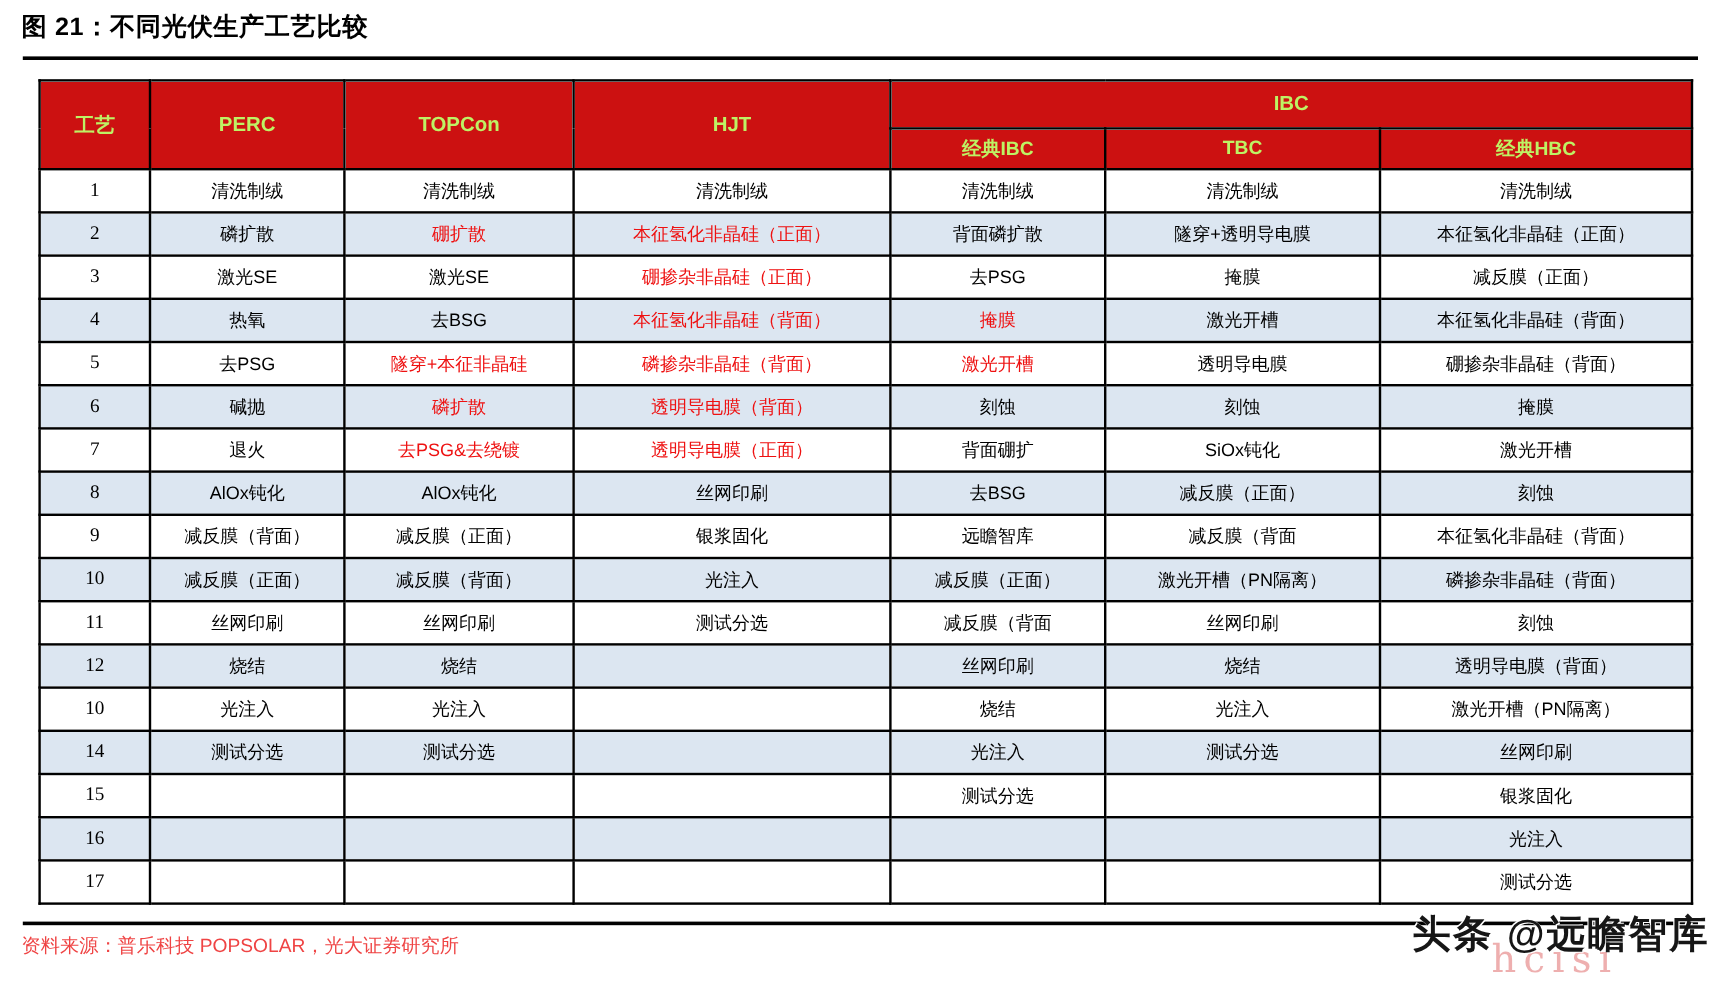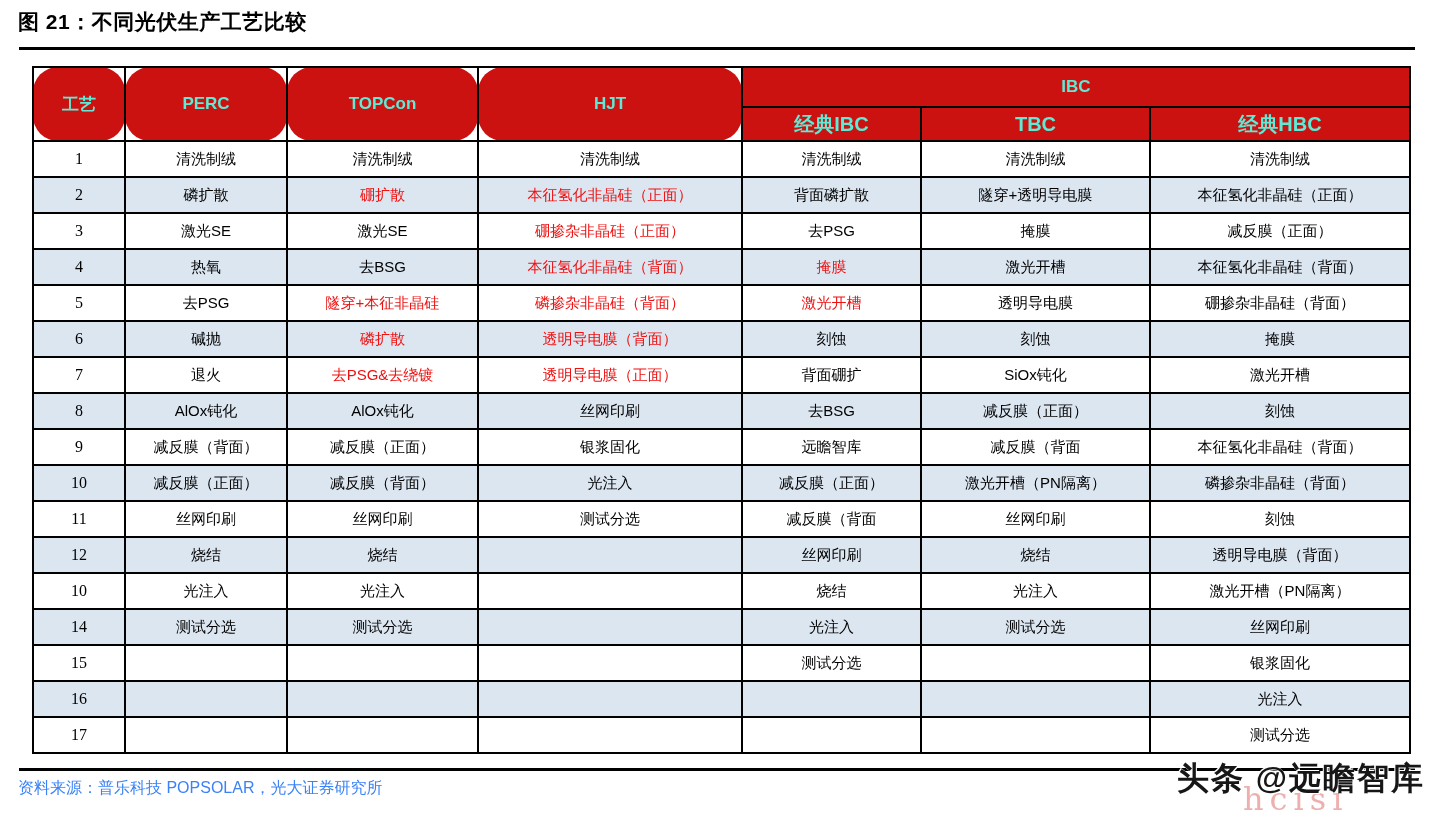--- a/index.html
+++ b/index.html
@@ -15,31 +15,31 @@
 
   .fig-title{position:absolute;left:18px;top:8px;font-size:21px;font-weight:bold;letter-spacing:.5px;}
   .title-rule{position:absolute;left:19px;top:47px;width:1396px;height:3px;background:#000;}
 
   table.cmp{position:absolute;left:32px;top:66px;width:1377px;border-collapse:collapse;table-layout:fixed;}
   table.cmp col.c0{width:92px;}  table.cmp col.c1{width:162px;}
   table.cmp col.c2{width:191px;} table.cmp col.c3{width:264px;}
   table.cmp col.c4{width:179px;} table.cmp col.c5{width:229px;}
   table.cmp col.c6{width:260px;}
   table.cmp th,table.cmp td{border:2px solid #000;text-align:center;vertical-align:middle;overflow:hidden;white-space:nowrap;}
-  table.cmp thead th{background:var(--red-header);color:#5eead4;font-weight:bold;font-size:17px;}
-  th.rowspan2{height:74px;border-radius:25px;}
+  table.cmp thead th{background:var(--red-header);color:#bef264;font-weight:bold;font-size:17px;}
+  th.rowspan2{height:74px;}
   th.ibc-group{height:40px;border-bottom:2px solid #ffffff;}
-  thead tr.subrow th{height:34px;font-size:20px;}
+  thead tr.subrow th{height:34px;font-size:16px;}
   table.cmp tbody td{height:36px;font-size:15px;background:#fff;}
   table.cmp tbody tr:nth-child(even) td{background:var(--row-blue);}
   table.cmp tbody td.red{color:var(--red-text);font-weight:normal;}
   table.cmp tbody td.num{font-family:"Liberation Serif","DejaVu Serif",serif;font-size:16px;}
 
   .src-rule{position:absolute;left:19px;top:768px;width:1396px;height:3px;background:#000;}
-  .source{position:absolute;left:18px;top:778px;font-size:16px;color:#3b82f6;}
+  .source{position:absolute;left:18px;top:778px;font-size:16px;color:#ef4444;}
 
   .watermark{position:absolute;left:1095px;top:748px;width:330px;height:62px;
     display:flex;align-items:center;justify-content:flex-end;
     font-size:32px;font-weight:900;letter-spacing:2px;color:#161616;
     text-shadow:1px 1px 0 #ffffff, -1px -1px 0 #ffffff;text-align:center;}
   .watermark-sub{position:absolute;left:1243px;top:780px;
     font-family:"DejaVu Serif","Liberation Serif",serif;
     font-size:32px;letter-spacing:6px;color:rgba(224,110,110,0.55);}
 </style>
 </head>

